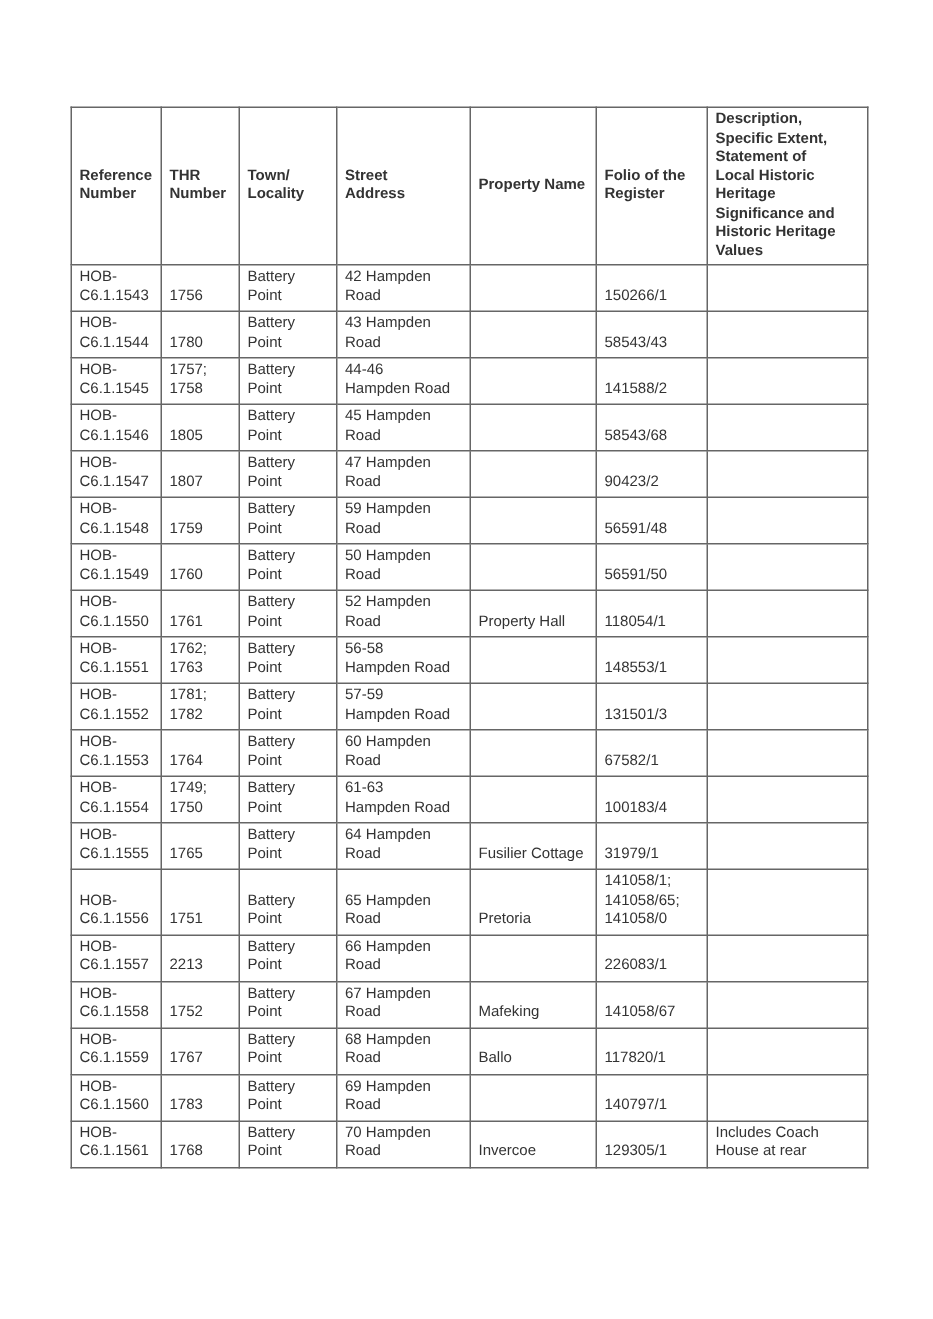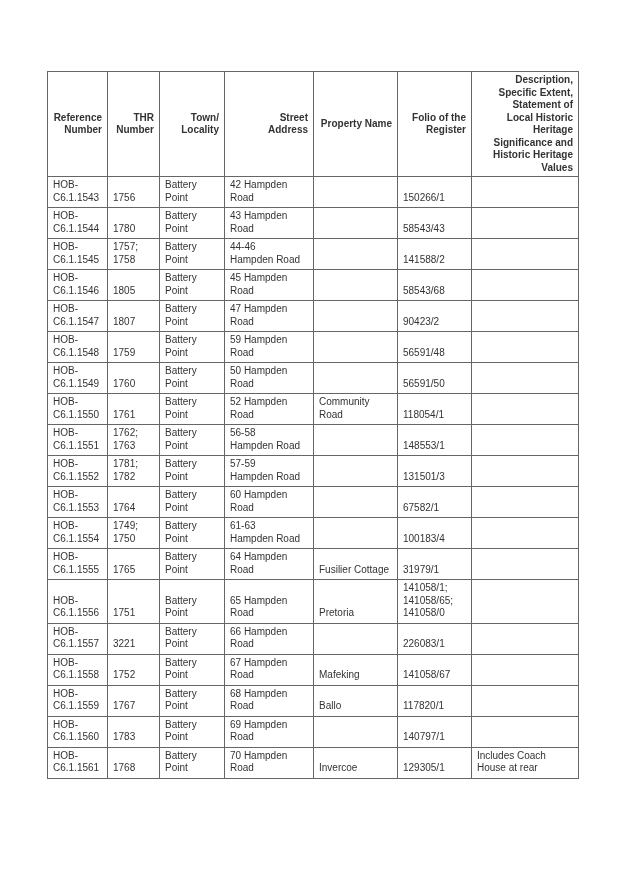--- a/index.html
+++ b/index.html
@@ -32,21 +32,21 @@
     border: 1px solid #666666;
     font-size: 10px;
     line-height: 12.5px;
     color: #333333;
     white-space: pre-line;
     overflow: hidden;
     word-wrap: break-word;
   }
   table.register th {
     font-weight: bold;
-    text-align: right;
+    text-align: left;
     vertical-align: middle;
     padding: 2px 5px;
   }
   table.register td {
     vertical-align: bottom;
     padding: 2px 5px 3px 5px;
   }
   table.register td.col-thr {
     text-align: left;
   }
@@ -181,21 +181,21 @@
           <td class="col-description"></td>
         </tr>
         <tr>
           <td class="col-reference">HOB-
 C6.1.1550</td>
           <td class="col-thr">1761</td>
           <td class="col-town">Battery
 Point</td>
           <td class="col-street">52 Hampden
 Road</td>
-          <td class="col-property">Community Road</td>
+          <td class="col-property">Property Hall</td>
           <td class="col-folio">118054/1</td>
           <td class="col-description"></td>
         </tr>
         <tr>
           <td class="col-reference">HOB-
 C6.1.1551</td>
           <td class="col-thr">1762;
 1763</td>
           <td class="col-town">Battery
 Point</td>
@@ -265,21 +265,21 @@
 Road</td>
           <td class="col-property">Pretoria</td>
           <td class="col-folio">141058/1;
 141058/65;
 141058/0</td>
           <td class="col-description"></td>
         </tr>
         <tr>
           <td class="col-reference">HOB-
 C6.1.1557</td>
-          <td class="col-thr">3221</td>
+          <td class="col-thr">2213</td>
           <td class="col-town">Battery
 Point</td>
           <td class="col-street">66 Hampden
 Road</td>
           <td class="col-property"></td>
           <td class="col-folio">226083/1</td>
           <td class="col-description"></td>
         </tr>
         <tr>
           <td class="col-reference">HOB-

